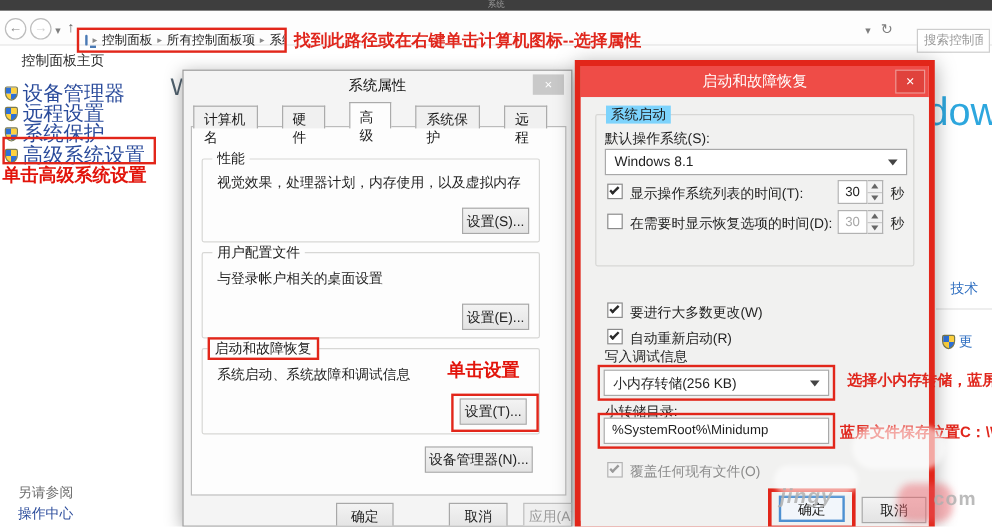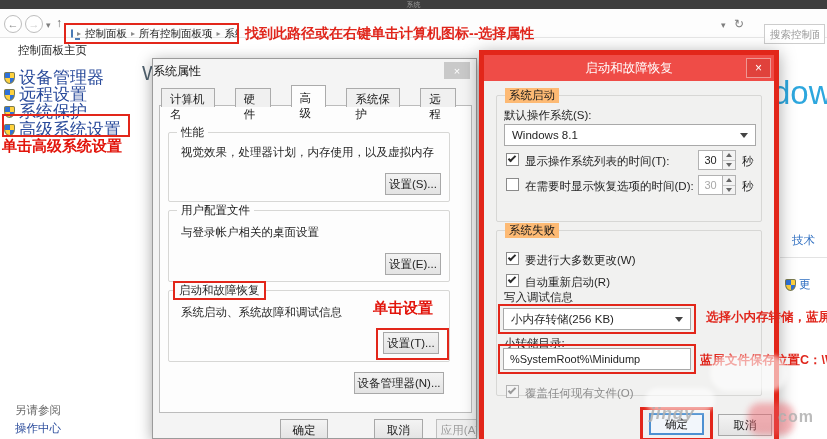--- a/index.html
+++ b/index.html
@@ -62,42 +62,42 @@
 .spin-val.gray{color:#a8a8a8}
 .spin-btns{width:13px;display:flex;flex-direction:column;border:1px solid #b2b2b2;border-left:none;background:#f3f3f3}
 .spin-btns .cell{flex:1;display:flex;align-items:center;justify-content:center}
 .spin-btns .cell+.cell{border-top:1px solid #c9c9c9}
 .tri-up{width:0;height:0;border-left:3px solid transparent;border-right:3px solid transparent;border-bottom:4px solid #666}
 .tri-dn{width:0;height:0;border-left:3px solid transparent;border-right:3px solid transparent;border-top:4px solid #666}
 .redbox{position:absolute;border:2px solid #e2261a}
 
 
 .sysprops{position:absolute;left:152px;top:58px;width:325px;height:381px;background:#f4f4f4;border:1px solid #9b9b9b;box-shadow:0 3px 14px rgba(0,0,0,.35);z-index:10;overflow:hidden}
-.sp-title{position:absolute;left:0;top:4px;width:100%;text-align:left;font-size:12px;color:#111}
+.sp-title{position:absolute;left:0;top:4px;width:100%;text-align:center;font-size:12px;color:#111}
 .sp-close{position:absolute;right:6px;top:3px;width:26px;height:17px;background:#c9c9c9;color:#fff;font-size:11px;display:flex;align-items:center;justify-content:center;cursor:pointer}
 .sp-tabs{position:absolute;left:8px;top:26px;display:flex;align-items:flex-end;z-index:3}
 .sp-tab{padding:3px 8px 3px;border:1px solid #ababab;border-bottom:none;background:#f0f0f0;font-size:11.5px;margin-right:20px;height:19px;cursor:pointer}
 .sp-tab.active{background:#fdfdfd;height:22px;padding-top:5px;box-shadow:0 2px 0 #fdfdfd}
 .sp-page{position:absolute;left:6px;top:46px;width:313px;height:308px;background:#fdfdfd;border:1px solid #bcbcbc}
 .sp-note{position:absolute;left:12px;top:9px;font-size:11.5px;color:#1f1f1f;white-space:nowrap}
 .sp-desc{position:absolute;left:12px;font-size:11.5px;color:#1f1f1f;white-space:nowrap}
 .sp-gbtn{position:absolute;right:8px;bottom:6px;width:56px;height:22px}
 .gp-light .glegend{background:#fdfdfd}
 .legend-redbox{position:absolute;top:-10px;left:4px;border:2px solid #e2261a;background:#fdfdfd;padding:0 4px;font-size:11.5px;white-space:nowrap}
 .sp-ann{position:absolute;left:204px;top:8px;font-size:15px;font-weight:bold;color:#e2140b;white-space:nowrap}
 .sp-setT-redbox{position:absolute;right:0px;bottom:1px;width:73px;height:32px;border:2px solid #e2261a}
 .sp-env{position:absolute;left:194px;top:266px;width:90px;height:22px}
 .sp-bottom{position:absolute;top:360px;height:22px}
 
 
 .rec-frame{position:absolute;left:479px;top:50px;width:300px;height:389px;border:5px solid #e2261a;z-index:20;background:#f1f1f0;box-shadow:0 3px 16px rgba(0,0,0,.35)}
 .rec-title{position:absolute;left:0;top:0;width:100%;height:26px;background:#ef4c47;color:#fff;font-size:12.5px;display:flex;align-items:center;justify-content:center}
 .rec-close{position:absolute;right:3px;top:3px;width:25px;height:20px;background:#e0423c;border:1px solid rgba(255,255,255,.45);color:#fff;font-size:12px;display:flex;align-items:center;justify-content:center;cursor:pointer}
 .rec-body{position:absolute;left:0;top:26px;width:290px;height:358px;background:#f1f1f0;overflow:hidden}
-.gp-gray .glegend{background:#fdba74}
+.gp-gray .glegend{background:#7dd3fc}
 .rec-label{position:absolute;font-size:11.5px;color:#1f1f1f;white-space:nowrap}
 .rec-input{position:absolute;background:#fff;border:1px solid #a9a9a9;font-size:11px;color:#1f1f1f;padding:0 6px;height:22px;font-family:"Liberation Sans",sans-serif}
 
 
 .ann-right{position:absolute;font-size:12.5px;font-weight:bold;color:#e0261c;white-space:nowrap;z-index:35}
 
 
 .wm{z-index:40}
 .wm-white{position:absolute;background:rgba(255,255,255,.6);border-radius:18px;filter:blur(2px)}
 .wm-pink{position:absolute;background:rgba(235,90,100,.45);border-radius:12px;filter:blur(3px)}
@@ -258,23 +258,20 @@
           <span class="cell">
               <span class="tri-up"></span>
             </span>
           <span class="cell">
               <span class="tri-dn"></span>
             </span>
         </span>
       </div>
       <div class="rec-label" style="left:258px;top:98px">秒</div>
 
-      <div class="gbox gp-gray" style="left:12px;top:149px;width:266px;height:166px">
-        <span class="glegend">系统失败</span>
-      </div>
       <div class="checkbox" style="left:22px;top:171px">
           <span class="check"></span>
         </div>
       <div class="cblabel" style="left:41px;top:172px">要进行大多数更改(W)</div>
       <div class="checkbox" style="left:22px;top:193px">
           <span class="check"></span>
         </div>
       <div class="cblabel" style="left:41px;top:194px">自动重新启动(R)</div>
 
       <div class="rec-label" style="left:20px;top:209px">写入调试信息</div>

